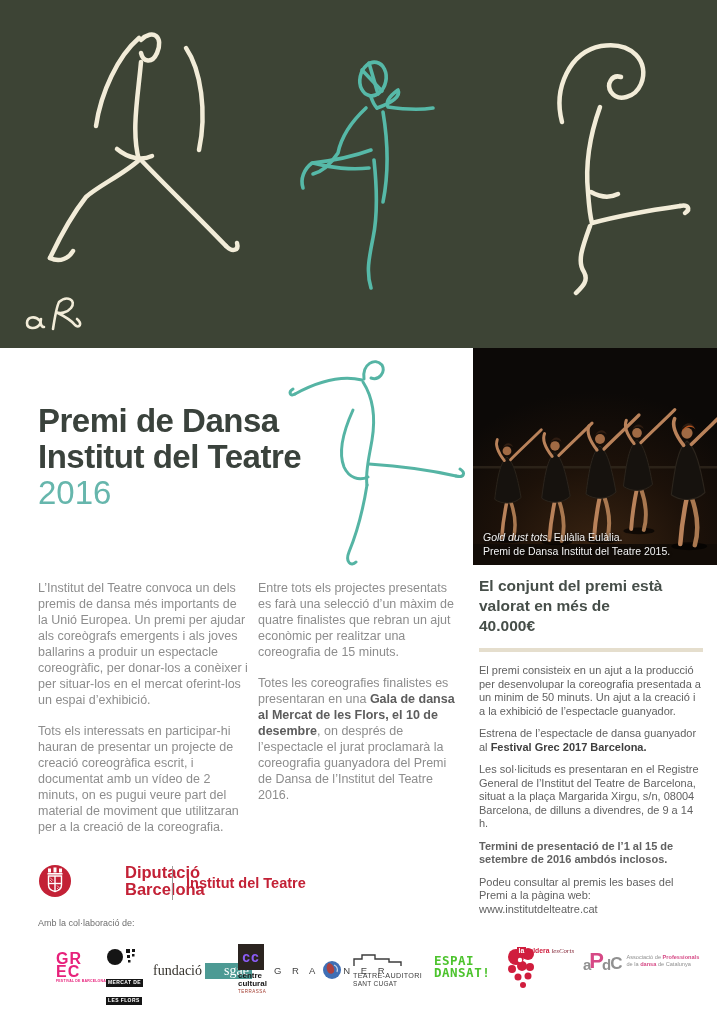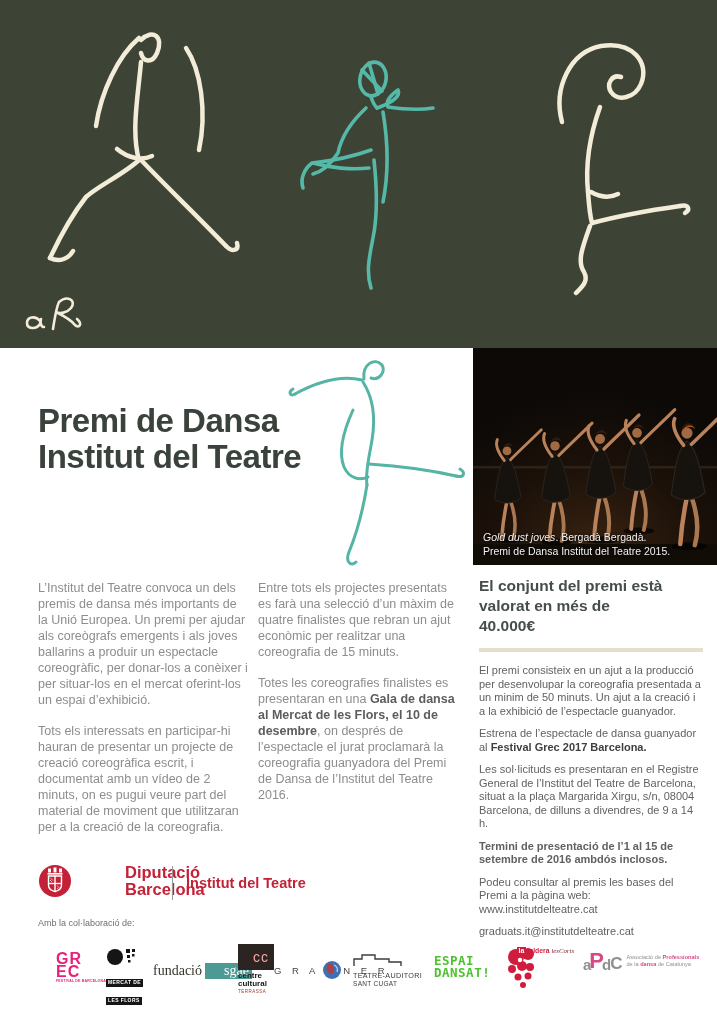--- a/index.html
+++ b/index.html
@@ -54,22 +54,22 @@
   .grec .sub{font-size:3.5px;letter-spacing:.2px;line-height:6px;font-weight:bold;}
   
   .mercat{left:90px;top:8px;width:40px;}
   .mercat .bar{display:inline-block;background:#151515;color:#fff;font-size:5px;font-weight:bold;
     letter-spacing:.4px;padding:1.5px 2px;line-height:5px;margin-top:1px;}
   
   .sgae{left:137px;top:23px;font-family:"Liberation Serif",serif;font-size:14px;color:#35322c;}
   .sgae .box{background:#4d9a94;color:#fff;padding:0 3px 1px 19px;margin-left:3px;text-align:right;}
   
   .cc{left:222px;top:4px;width:40px;}
-  .cc .sq{width:26px;height:26px;background:#2b2420;color:#fca5a5;font-weight:normal;font-size:14px;
-    display:flex;align-items:center;justify-content:center;letter-spacing:1px;padding-left:10px;}
+  .cc .sq{width:26px;height:26px;background:#2b2420;color:#8b5cf6;font-weight:bold;font-size:14px;
+    display:flex;align-items:center;justify-content:center;letter-spacing:1px;}
   .cc .t{font-size:8px;font-weight:800;line-height:8px;color:#171717;margin-top:2px;}
   .cc .sub{font-size:4.5px;color:#a1392c;margin-top:1px;letter-spacing:.5px;}
   
   .graner{left:258px;top:20px;display:flex;align-items:center;color:#454545;
     font-size:9.5px;letter-spacing:4px;}
   .graner svg{margin:0 1px 0 3px;}
   
   .tasc{left:337px;top:13px;color:#3c3c3c;}
   .tasc .t1{font-size:7.2px;font-weight:normal;letter-spacing:.3px;}
   .tasc .t2{font-size:6.5px;letter-spacing:.3px;}
@@ -136,20 +136,21 @@
       <g stroke="#f2ecd8" stroke-width="2.6" fill="none" stroke-linecap="round" stroke-linejoin="round" aria-label="aR">
         <path d="M40,321 C35,315 27,317 27,323 C27,329 36,330 40,324 L41,319 C40,323 41,327 44,327"></path>
         <path d="M53,329 C55,316 57,306 59,302 C67,295 77,300 71,308 C67,313 60,314 56,312 C64,316 72,321 75,325 C79,329 83,324 77,319"></path>
       </g>
     </svg>
   </div>
 
   <div class="title-block">
     <div class="title-line">Premi de Dansa</div>
     <div class="title-line">Institut del Teatre</div>
+    <div class="title-year">2016</div>
   </div>
 
   <svg class="mid-dancer" width="195" height="218" viewBox="0 0 195 218">
     <g stroke="#55b4a4" stroke-width="3" fill="none" stroke-linecap="round" stroke-linejoin="round">
       <path d="M12,42 C34,30 58,23 79,28"></path>
       <path d="M12,42 C7,45 5,40 10,37"></path>
       <path d="M81,27 C79,12 92,5 99,13 C103,20 96,29 88,26"></path>
       <path d="M80,30 C89,44 93,64 89,88 C86,106 82,120 84,133"></path>
       <path d="M86,112 C116,114 147,118 173,124"></path>
       <path d="M173,124 C181,126 183,121 177,117"></path>
@@ -183,21 +184,21 @@
       <use href="#ph-dancer" transform="translate(34,190) scale(0.88)"></use>
       <use href="#ph-dancer" transform="translate(82,192) scale(0.95)"></use>
       <use href="#ph-dancer" transform="translate(127,190) scale(1.0)"></use>
       <use href="#ph-dancer" transform="translate(164,181) scale(0.97)"></use>
       <g>
         <use href="#ph-dancer" transform="translate(214,196) scale(1.12)"></use>
         <path d="M209,84 C211,76 221,75 223,83 C222,78 213,77 209,84 Z" fill="#b4541f" transform="translate(0,0)"></path>
       </g>
     </svg>
     <div class="photo-caption">
-      <span class="cap-italic">Gold dust joves</span><span>. Bergadà Bergadà.</span><br>
+      <span class="cap-italic">Gold dust tots</span><span>. Eulàlia Eulàlia.</span><br>
       <span>Premi de Dansa Institut del Teatre 2015.</span>
     </div>
   </div>
 
   <div class="col col-1">
     <p>L’Institut del Teatre convoca un dels premis de dansa més importants de la Unió Europea. Un premi per ajudar als coreògrafs emergents i als joves ballarins a produir un espectacle coreogràfic, per donar-los a conèixer i per situar-los en el mercat oferint-los un espai d’exhibició.</p>
     <p>Tots els interessats en participar-hi hauran de presentar un projecte de creació coreogràfica escrit, i documentat amb un vídeo de 2 minuts, on es pugui veure part del material de moviment que utilitzaran per a la creació de la coreografia.</p>
   </div>
 
   <div class="col col-2">
@@ -206,21 +207,20 @@
   </div>
 
   <div class="col col-3">
     <h2 class="prize-heading">El conjunt del premi està valorat en més de 40.000€</h2>
     <div class="prize-divider"></div>
     <p>El premi consisteix en un ajut a la producció per desenvolupar la coreografia presentada a un minim de 50 minuts. Un ajut a la creació i a la exhibició de l’espectacle guanyador.</p>
     <p><span>Estrena de l’espectacle de dansa guanyador al </span><strong>Festival Grec 2017 Barcelona.</strong></p>
     <p>Les sol·licituds es presentaran en el Registre General de l’Institut del Teatre de Barcelona, situat a la plaça Margarida Xirgu, s/n, 08004 Barcelona, de dilluns a divendres, de 9 a 14 h.</p>
     <p class="prize-bold">Termini de presentació de l’1 al 15 de setembre de 2016 ambdós inclosos.</p>
     <p><span>Podeu consultar al premis les bases del Premi a la pàgina web: </span><span>www.institutdelteatre.cat</span></p>
-    <p>graduats.it@institutdelteatre.cat</p>
   </div>
 
   <div class="dipu">
     <svg width="34" height="38" viewBox="0 0 34 38">
       <circle cx="17" cy="19" r="16" fill="#c32136"></circle>
       <g fill="#ffffff">
         <rect x="10" y="6.5" width="3" height="4"></rect>
         <rect x="15.5" y="5.5" width="3" height="5"></rect>
         <rect x="21" y="6.5" width="3" height="4"></rect>
         <rect x="9.5" y="11" width="15" height="1.6"></rect>

